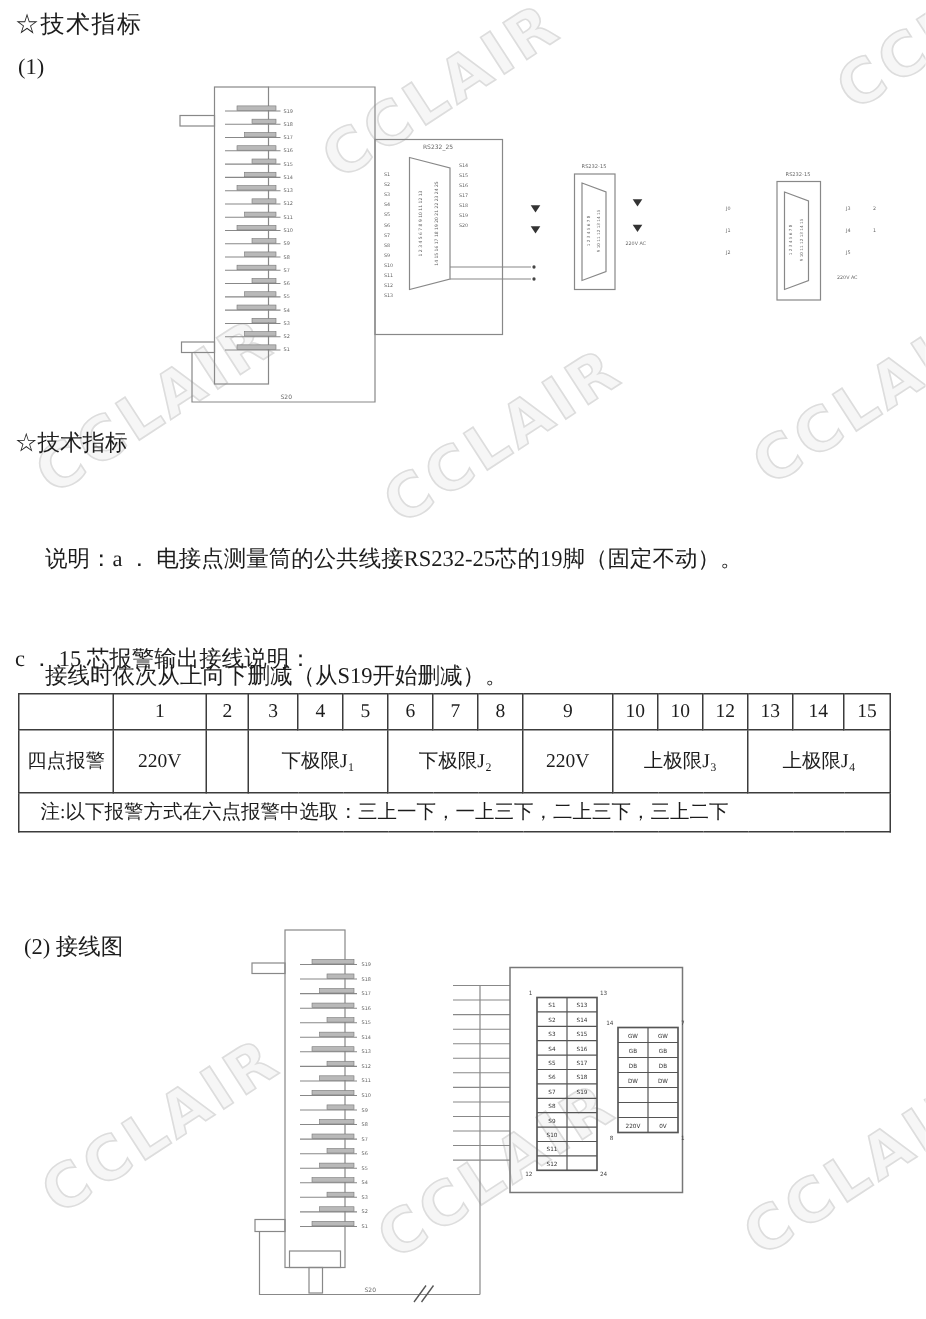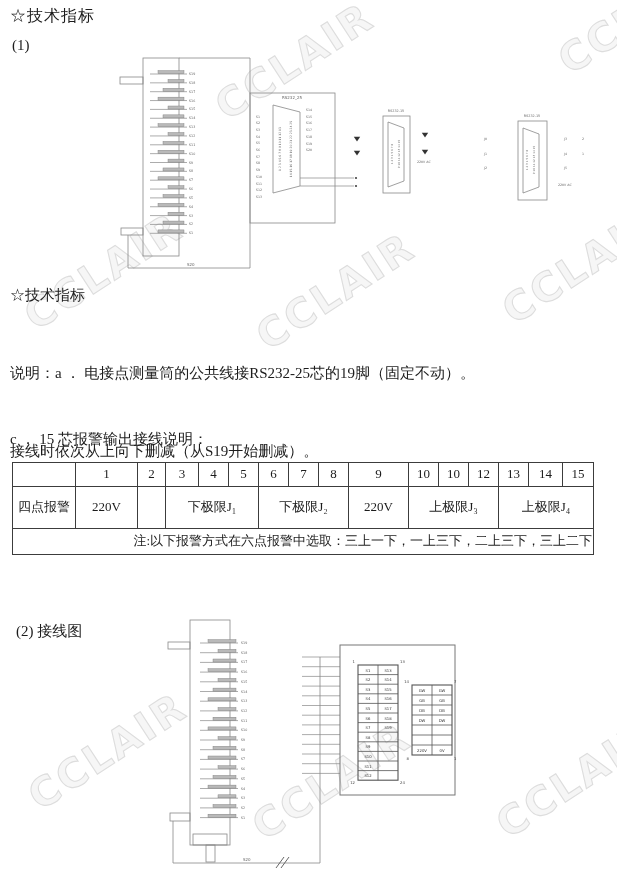--- a/index.html
+++ b/index.html
@@ -11,33 +11,33 @@
     position:absolute;z-index:0;pointer-events:none;
     font-family:"DejaVu Sans",sans-serif;font-weight:bold;
     font-size:40px;letter-spacing:3px;
     color:#f6f6f6;-webkit-text-stroke:1.1px #ddd;
     transform:rotate(-33deg);white-space:nowrap;
   }
   .layer{position:absolute;z-index:1;}
   .title{font-size:16px;letter-spacing:1px;}
   .sub{font-size:15px;}
   .para{font-size:15px;line-height:26px;white-space:pre-wrap;width:600px;}
-  .para div{height:26px;overflow:visible;}
+  .para div{height:26px;overflow:visible;margin-left:20px;}
   svg{position:absolute;z-index:1;left:0;}
   #d1{top:50px;} #d2{top:615px;}
   table{
     position:absolute;z-index:1;left:12px;top:462px;width:581px;
     border-collapse:collapse;table-layout:fixed;
     font-size:13px;text-align:center;color:#1c1c1c;
   }
   td{border:1px solid #3c3c3c;padding:0 1px;line-height:1.25;overflow:hidden;}
   tr.hrow td{height:23px;font-size:13px;}
   tr.r1 td{height:41px;}
   tr.r2 td{height:50px;}
-  tr.nrow td{height:25px;text-align:right;padding-left:14px;font-size:13px;}
+  tr.nrow td{height:25px;text-align:left;padding-left:14px;font-size:13px;}
   td.lbl{font-size:13px;}
 </style>
 </head>
 <body>
 
 <div class="wm" style="left:548px;top:-8px;">CCLAIR</div>
 <div class="wm" style="left:205px;top:38px;">CCLAIR</div>
 <div class="wm" style="left:14px;top:248px;">CCLAIR</div>
 <div class="wm" style="left:246px;top:268px;">CCLAIR</div>
 <div class="wm" style="left:492px;top:242px;">CCLAIR</div>

